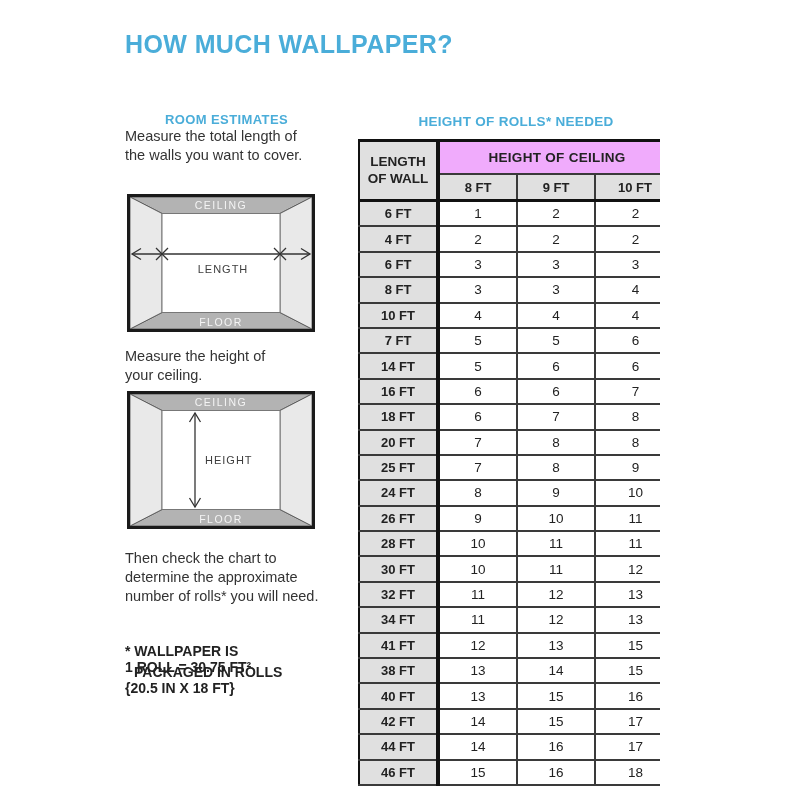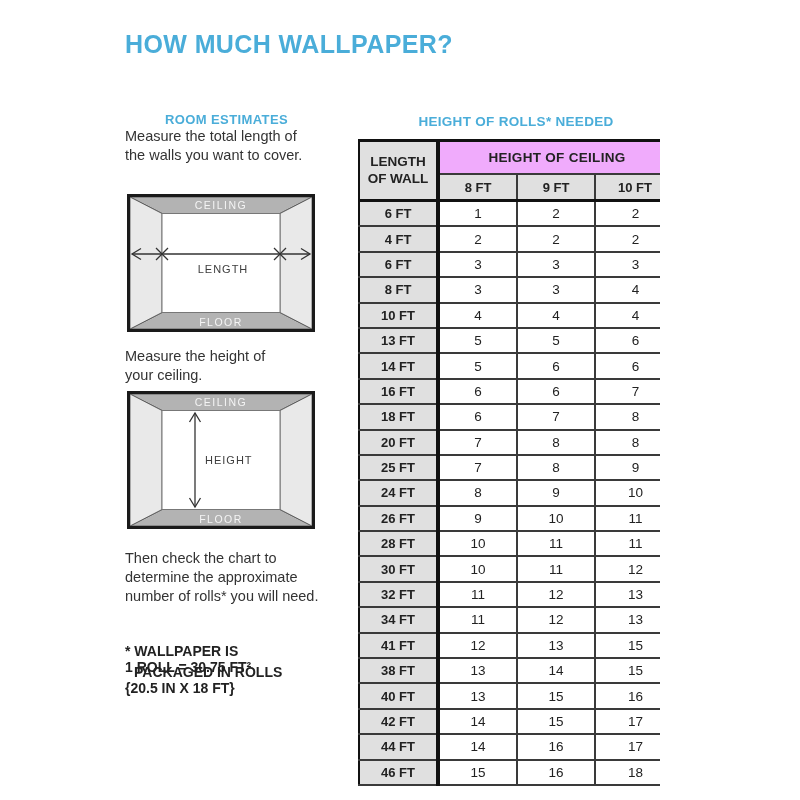--- a/index.html
+++ b/index.html
@@ -173,21 +173,21 @@
       <td class="val">3</td>
       <td class="val">4</td>
     </tr>
         <tr>
       <td class="row-label">10 FT</td>
       <td class="val">4</td>
       <td class="val">4</td>
       <td class="val">4</td>
     </tr>
         <tr>
-      <td class="row-label">13 FT</td>
+      <td class="row-label">7 FT</td>
       <td class="val">5</td>
       <td class="val">5</td>
       <td class="val">6</td>
     </tr>
         <tr>
       <td class="row-label">14 FT</td>
       <td class="val">5</td>
       <td class="val">6</td>
       <td class="val">6</td>
     </tr>

